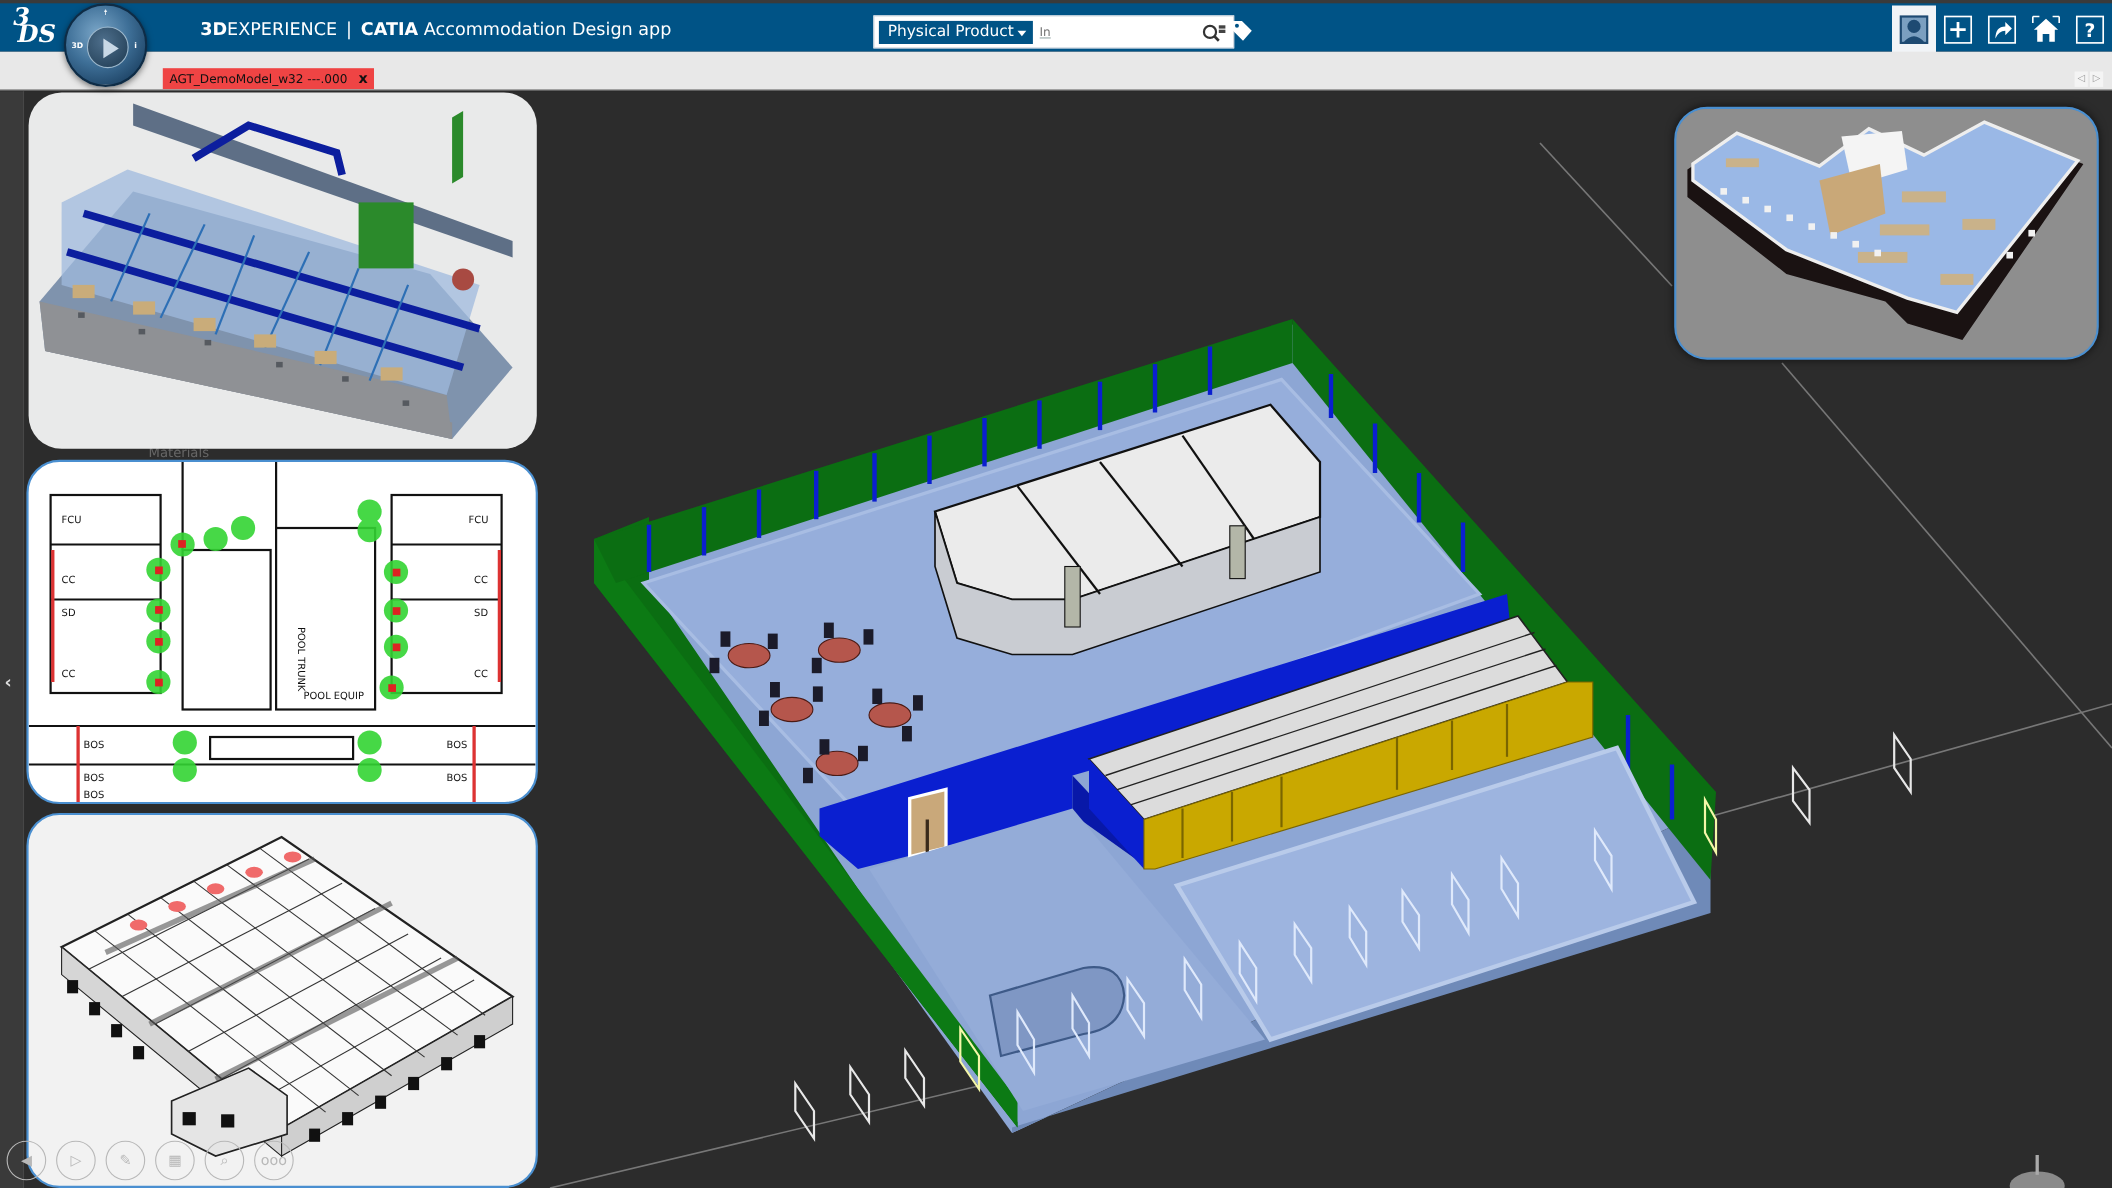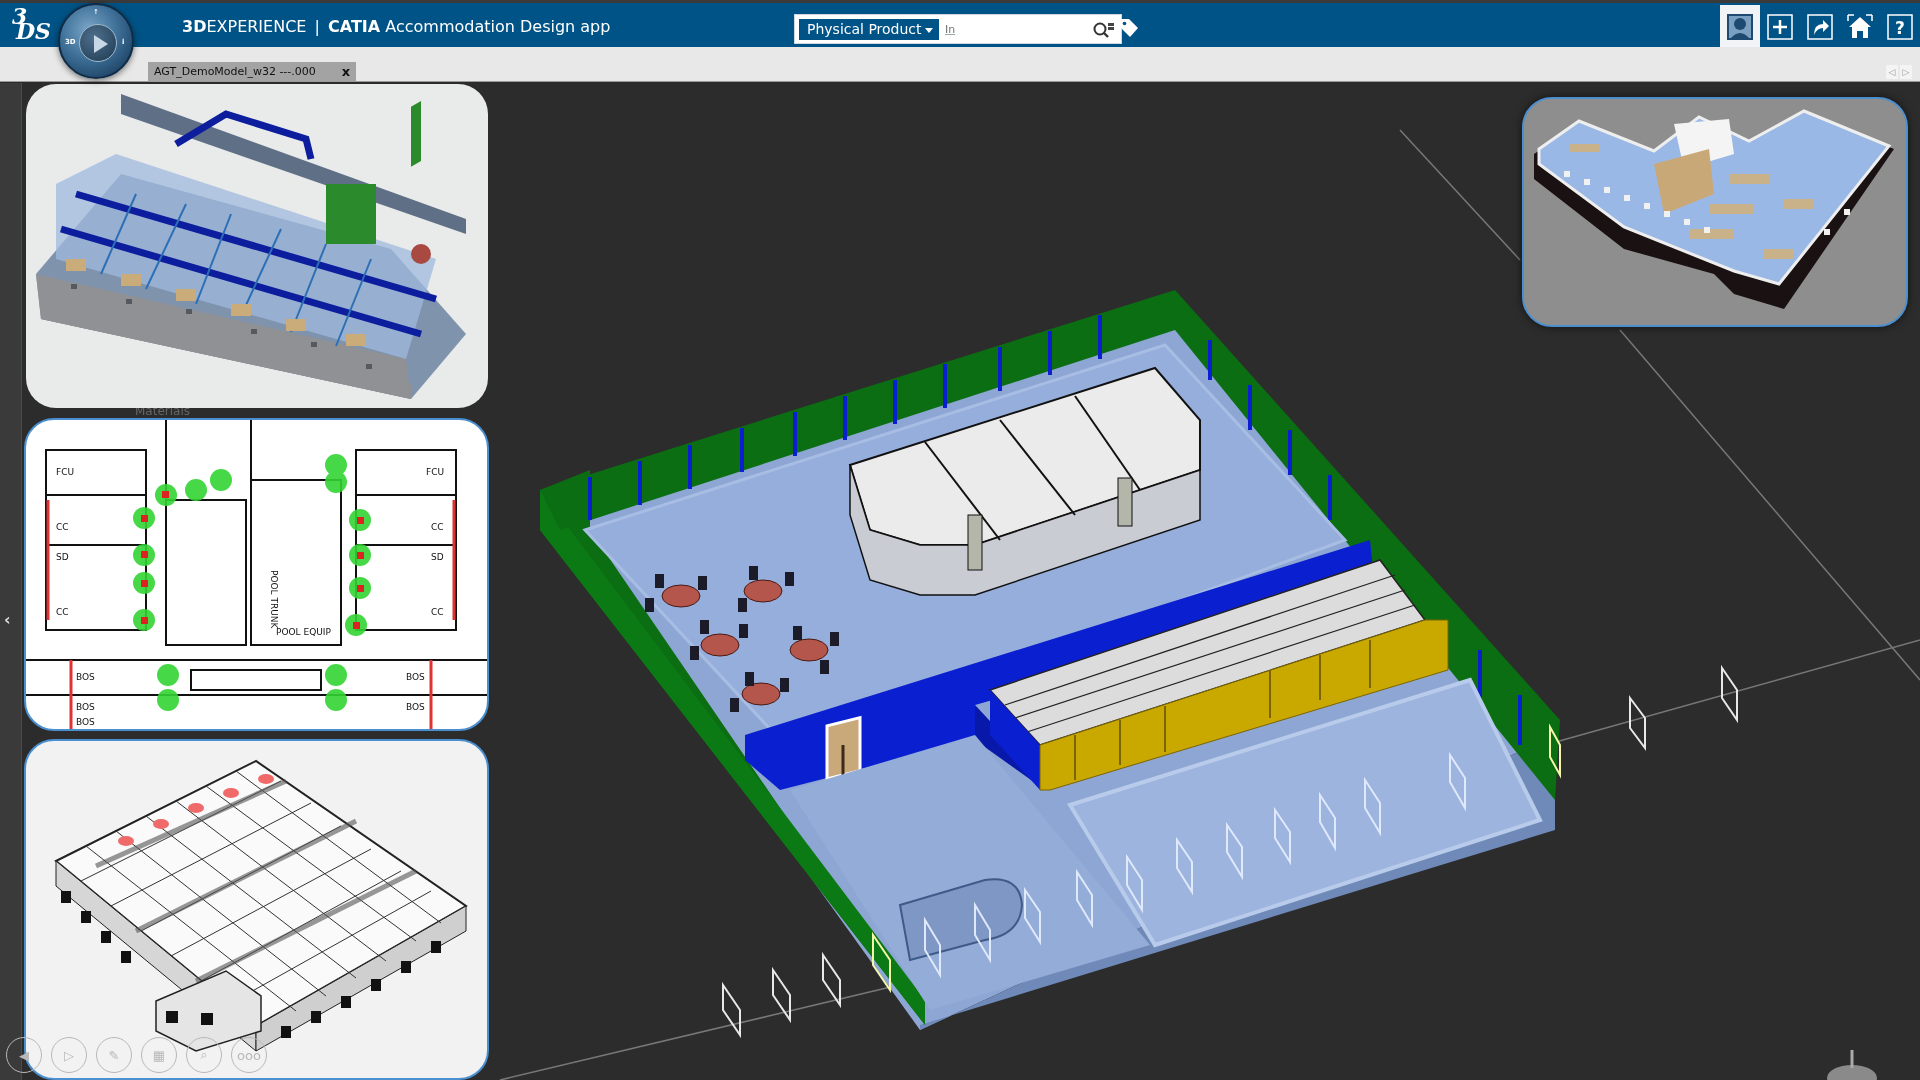--- a/index.html
+++ b/index.html
@@ -28,21 +28,21 @@
     
     .compass { position: absolute; left: 58px; top: 3px; width: 76px; height: 76px; border-radius: 50%;
       background: radial-gradient(circle at 40% 35%, #7aa6c8 0%, #3e6f97 45%, #1f4567 80%, #132f48 100%);
       border: 2px solid #0e2c46; box-shadow: 0 2px 6px rgba(0,0,0,.5); z-index: 5; }
     .compass-inner { position: absolute; left: 19px; top: 19px; width: 38px; height: 38px; border-radius: 50%; background: radial-gradient(circle at 40% 35%, #4e6f8c, #1d3950); border: 1px solid #9db8cc; }
     .compass-play { position: absolute; left: 14px; top: 10px; width: 0; height: 0; border-top: 9px solid transparent; border-bottom: 9px solid transparent; border-left: 14px solid #c8d8e6; }
     .compass-label { position: absolute; color: #fff; font-size: 7px; font-weight: bold; }
 
     
     .tabbar { position: absolute; left: 0; top: 47px; width: 1920px; height: 35px; background: #e8e8e8; border-bottom: 1px solid #9a9a9a; }
-    .doc-tab { position: absolute; left: 148px; top: 15px; height: 19px; background: #a3a3a3; padding: 0 6px; font-size: 11px; line-height: 19px; color: #111; display: flex; align-items: center; gap: 26px; text-align: center; }
+    .doc-tab { position: absolute; left: 148px; top: 15px; height: 19px; background: #ef4444; padding: 0 6px; font-size: 11px; line-height: 19px; color: #111; display: flex; align-items: center; gap: 10px; text-align: center; }
     .doc-tab .close { font-weight: bold; font-size: 13px; }
     .tab-scroll { position: absolute; right: 8px; top: 18px; display: flex; gap: 2px; }
     .tab-scroll span { width: 12px; height: 14px; background: #f4f4f4; color: #999; font-size: 9px; display: flex; align-items: center; justify-content: center; }
 
     
     .left-rail { position: absolute; left: 0; top: 83px; width: 22px; height: 997px; background: #3a3a3a; border-right: 1px solid #4a4a4a; }
     .rail-chevron { position: absolute; left: 4px; top: 527px; color: #ddd; font-size: 16px; font-weight: bold; }
 
     
     .viewport { position: absolute; left: 22px; top: 83px; width: 1898px; height: 997px; background: #2c2c2c; overflow: hidden; }

